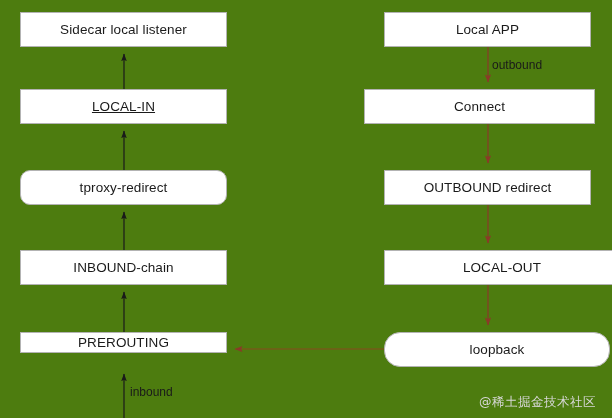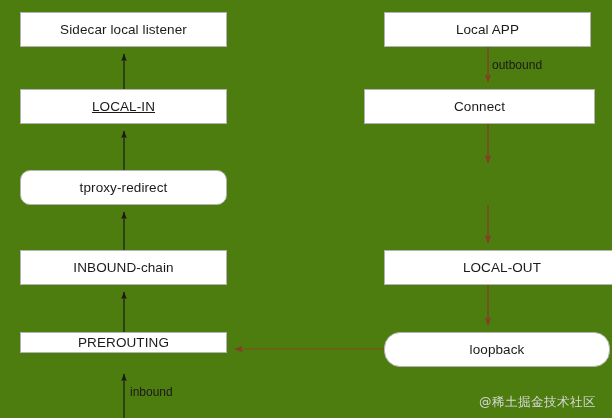--- a/index.html
+++ b/index.html
@@ -124,20 +124,23 @@
   <div class="node" style="left:20px; top:332px; width:207px; height:21px;">
     <span>PREROUTING</span>
   </div>
 
   <div class="node" style="left:384px; top:12px; width:207px; height:35px;">
     <span>Local APP</span>
   </div>
   <div class="node" style="left:364px; top:89px; width:231px; height:35px;">
     <span>Connect</span>
   </div>
+  <div class="node" style="left:384px; top:170px; width:207px; height:35px;">
+    <span>OUTBOUND redirect</span>
+  </div>
   <div class="node" style="left:384px; top:250px; width:236px; height:35px;">
     <span>LOCAL-OUT</span>
   </div>
   <div class="node" style="left:384px; top:332px; width:226px; height:35px;border-radius:16px;">
     <span>loopback</span>
   </div>
 
   <div class="edge-label" style="left:492px; top:59px;">outbound</div>
   <div class="edge-label" style="left:130px; top:386px;">inbound</div>
 

